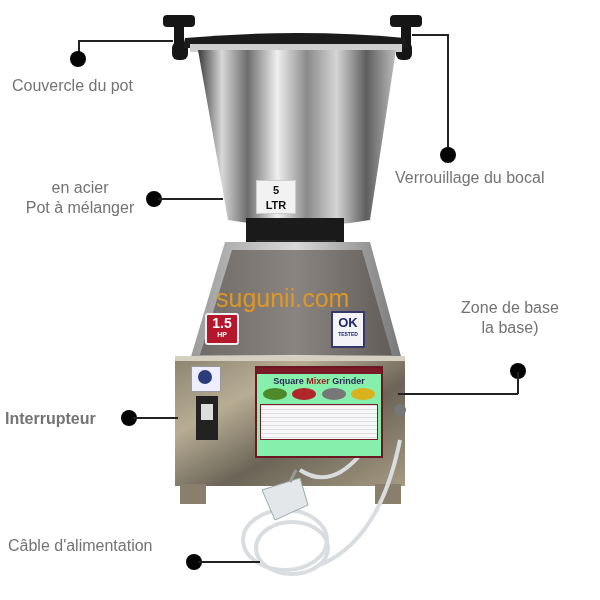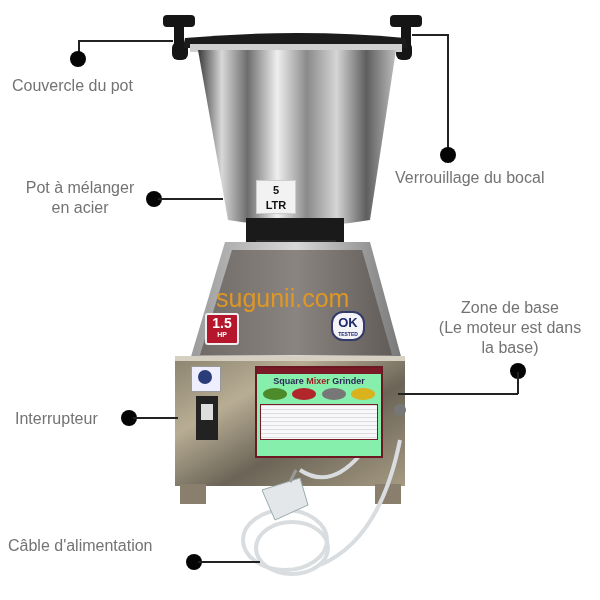--- a/index.html
+++ b/index.html
@@ -9,21 +9,21 @@
   .label { position:absolute; font-size:16px; color:#737373; line-height:20px; white-space:nowrap; }
   .label.center { text-align:center; }
   .dot { position:absolute; width:16px; height:16px; border-radius:50%; background:#050505; }
   .line { position:absolute; background:#222; }
   .jar-tag { position:absolute; left:256px; top:180px; width:40px; height:34px; background:#f2f2f2; border:1px solid #ccc;
              font-size:11px; font-weight:bold; color:#111; text-align:center; line-height:15px; padding-top:2px; box-sizing:border-box; }
   .hp-badge { position:absolute; left:205px; top:313px; width:34px; height:32px; background:#b5162b; border:2px solid #eee; border-radius:3px;
               color:#fff; text-align:center; font-weight:bold; box-sizing:border-box; }
   .hp-badge .v { font-size:14px; line-height:14px; display:block; margin-top:1px; }
   .hp-badge .u { font-size:7px; line-height:9px; display:block; }
-  .ok-badge { position:absolute; left:331px; top:311px; width:34px; height:30px; background:#f4f4f8; border:2px solid #333a6a; border-radius:12px;
+  .ok-badge { position:absolute; left:331px; top:311px; width:34px; height:37px; background:#f4f4f8; border:2px solid #333a6a; border-radius:1px;
               color:#1e2a6a; text-align:center; font-weight:bold; box-sizing:border-box; }
   .ok-badge .v { font-size:13px; line-height:16px; display:block; margin-top:2px; }
   .ok-badge .u { font-size:5px; line-height:7px; display:block; }
   .watermark { position:absolute; left:216px; top:284px; font-size:25px; color:#e89a1c; letter-spacing:0px; opacity:0.92; }
   .panel { position:absolute; left:255px; top:366px; width:128px; height:92px; background:#86efac; border:2px solid #6b1822; box-sizing:border-box; }
   .panel .hdr { height:6px; background:#7a1a26; }
   .panel .title { font-size:9px; font-weight:bold; color:#2a2a55; text-align:center; margin-top:2px; }
   .panel .title .m { color:#a01c22; }
   .panel .imgs { display:flex; justify-content:space-around; margin:2px 3px; }
   .panel .imgs span { width:24px; height:12px; border-radius:50%; display:block; }
@@ -146,34 +146,33 @@
   <div class="label" style="left:12px; top:76px;">Couvercle du pot</div>
 
   <div class="line" style="left:412px; top:34px; width:36px; height:1.5px;"></div>
   <div class="line" style="left:447px; top:34px; width:1.5px; height:115px;"></div>
   <div class="dot" style="left:440px; top:147px;"></div>
   <div class="label" style="left:377px; top:168px;padding-left:18px;">Verrouillage du bocal</div>
 
   <div class="dot" style="left:146px; top:191px;"></div>
   <div class="line" style="left:158px; top:198px; width:65px; height:1.5px;"></div>
   <div class="label center" style="left:14px; top:178px; width:132px;">
+    <div>en acier</div>
     <div>Pot à mélanger</div>
-    <div>en acier</div>
   </div>
 
   <div class="label center" style="left:420px; top:298px; width:180px;">
     <div>Zone de base</div>
-    <div>(Le moteur est dans</div>
     <div>la base)</div>
   </div>
   <div class="dot" style="left:510px; top:363px;"></div>
   <div class="line" style="left:517px; top:372px; width:1.5px; height:22px;"></div>
   <div class="line" style="left:398px; top:393px; width:120px; height:1.5px;"></div>
 
-  <div class="label" style="left:15px; top:409px;">Interrupteur</div>
+  <div class="label" style="left:5px; top:409px;font-weight:bold;">Interrupteur</div>
   <div class="dot" style="left:121px; top:410px;"></div>
   <div class="line" style="left:133px; top:417px; width:45px; height:1.5px;"></div>
 
   <div class="label" style="left:8px; top:536px;">Câble d'alimentation</div>
   <div class="dot" style="left:186px; top:554px;"></div>
   <div class="line" style="left:198px; top:561px; width:62px; height:1.5px;"></div>
 
 </div>
 
 </body></html>

